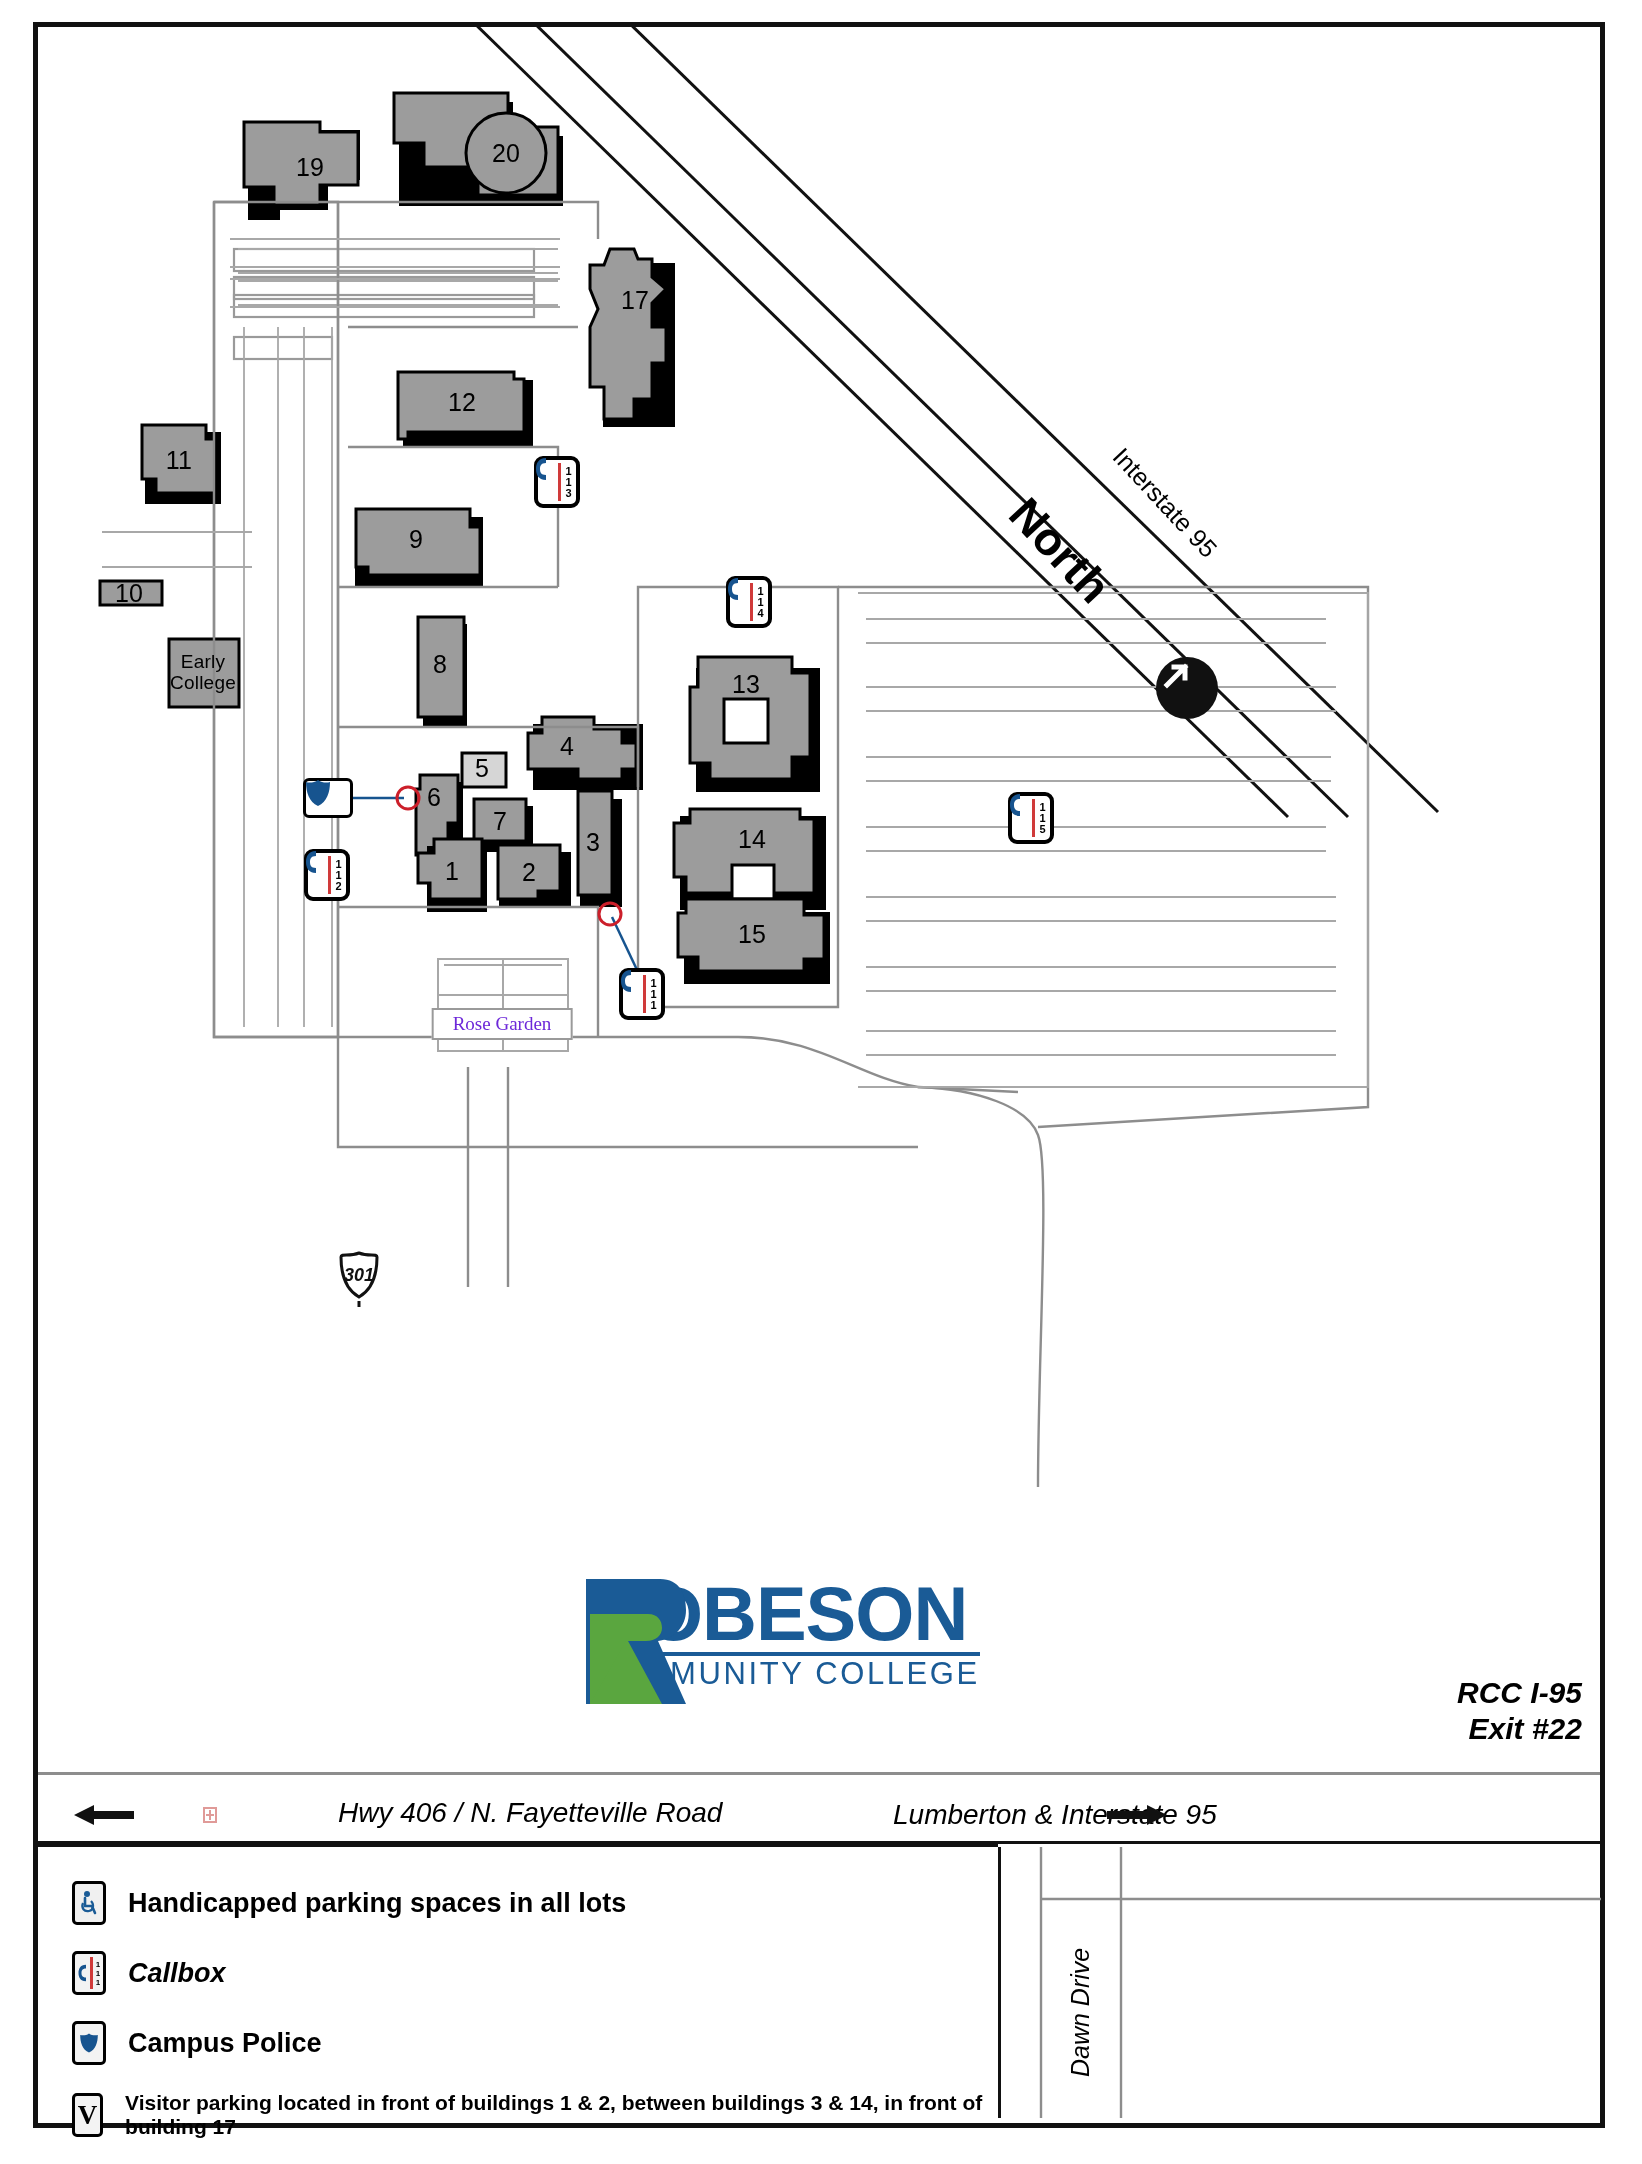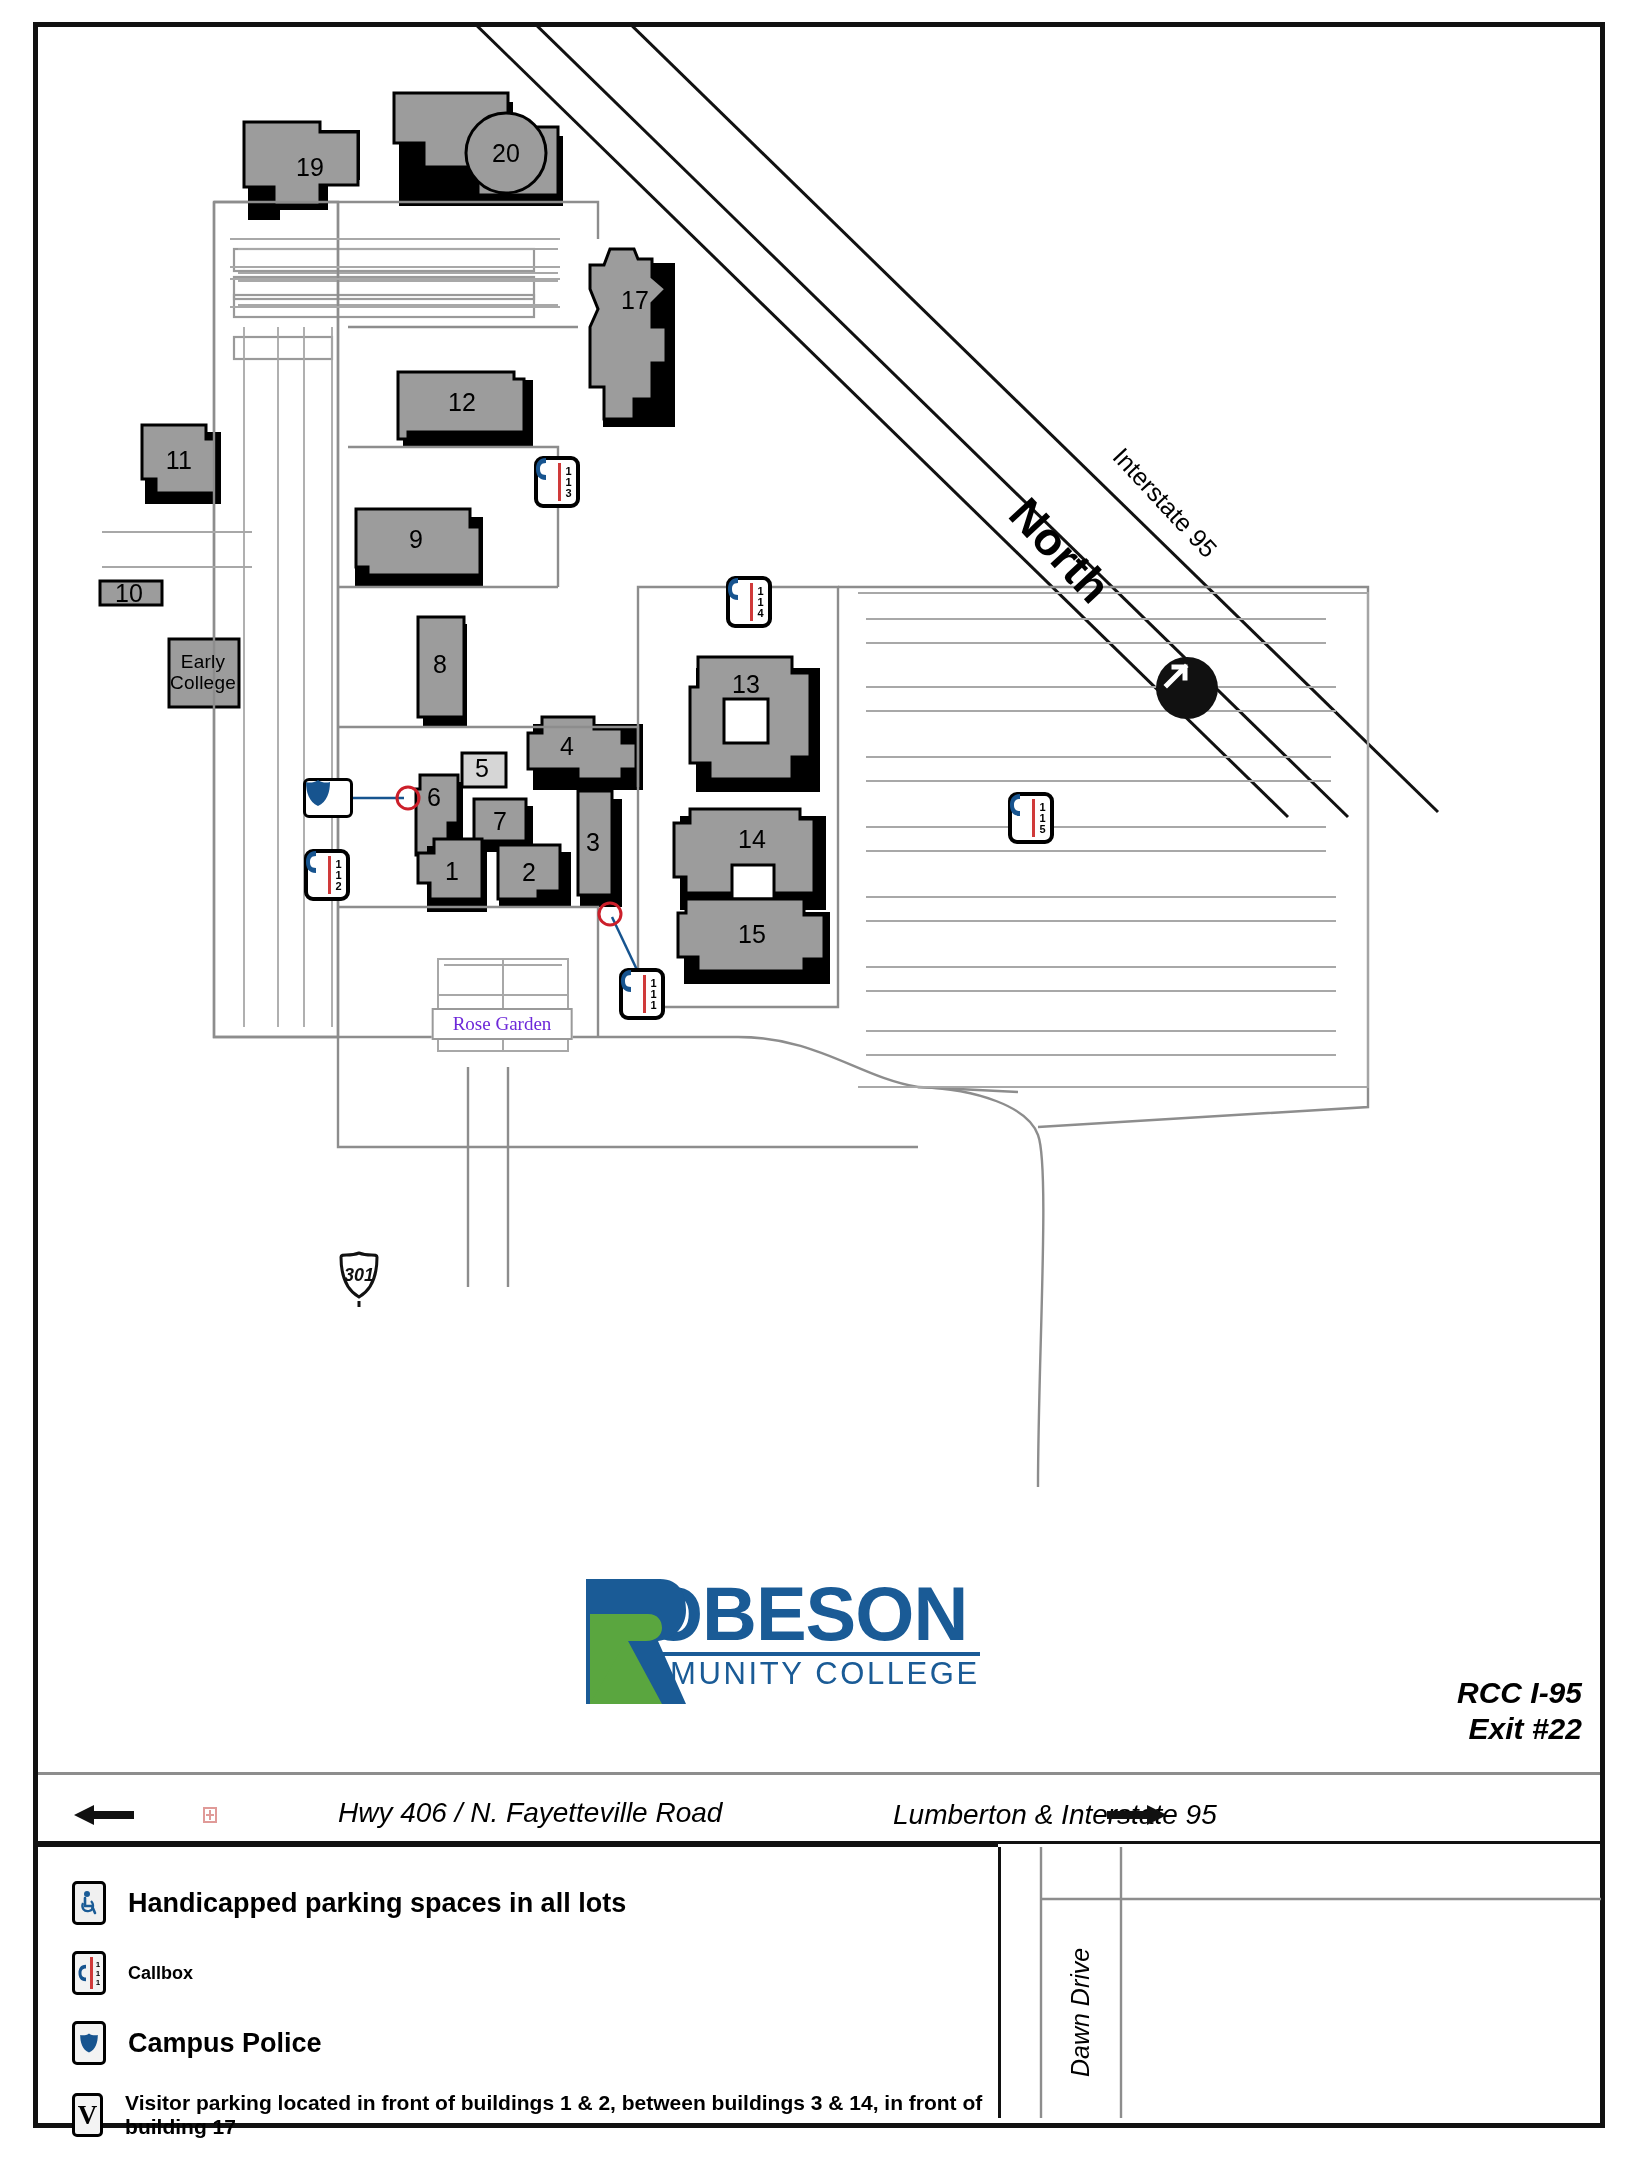--- a/index.html
+++ b/index.html
@@ -479,21 +479,21 @@
                 <path d="M12 2 C4 2 2 8 2 13 C2 18 4 24 12 24 L12 19 C7 19 6 16 6 13 C6 10 7 7 12 7 Z" fill="#17548f"></path>
               </svg>
         </div>
         <div class="rl"></div>
         <div class="num">
               <span>1</span>
               <span>1</span>
               <span>1</span>
             </div>
       </div>
-      <div class="lbl" style="font-size:18px;">Callbox</div>
+      <div class="lbl" style="font-size:27px;font-style:italic;">Callbox</div>
     </div>
 
     <div class="lrow" style="top:174px;">
       <div class="polsm">
         <svg width="22" height="26" viewBox="0 0 30 30">
           <path d="M15 2 C19 5 24 5 27 4 C27 14 24 24 15 28 C6 24 3 14 3 4 C6 5 11 5 15 2 Z" fill="#17548f"></path>
         </svg>
       </div>
       <div class="lbl" style="font-size:27px;">Campus Police</div>
     </div>

